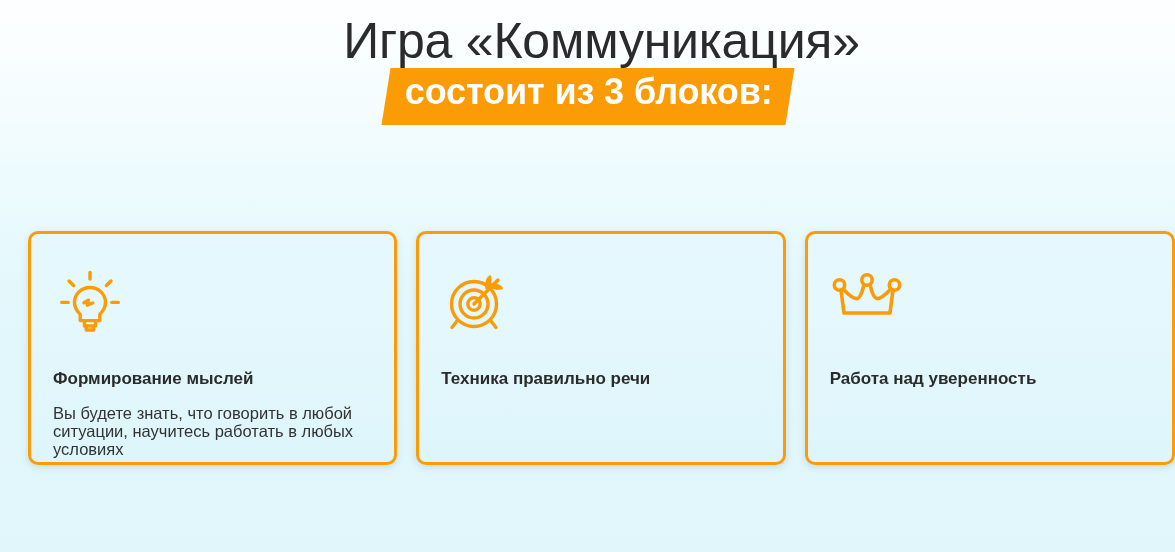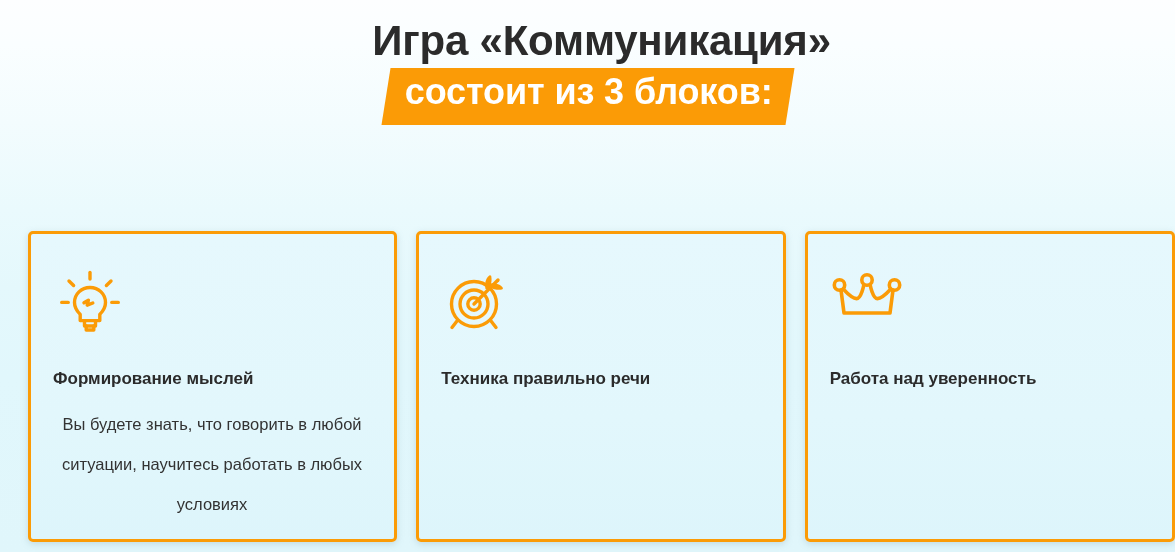--- a/index.html
+++ b/index.html
@@ -34,23 +34,23 @@
   .heading {
     position: absolute;
     left: 0;
     top: 18px;
     width: 1175px;
     text-align: center;
   }
 
   .heading-line1 {
     display: block;
-    font-size: 42px;
+    font-size: 50px;
     line-height: 46px;
-    font-weight: bold;
+    font-weight: normal;
     color: #2b2b2b;
     letter-spacing: -0.2px;
     white-space: nowrap;
     padding-left: 28px;
   }
 
   .heading-hl-wrap {
     display: block;
     margin-top: 4px;
     height: 52px;
@@ -82,23 +82,23 @@
     left: 28px;
     top: 231px;
     width: 1147px;
     display: flex;
     gap: 19px;
   }
 
   .card {
     box-sizing: border-box;
     width: 371px;
-    height: 311px;
+    height: 234px;
     border: 3px solid #fb9b06;
-    border-radius: 5px;
+    border-radius: 10px;
     background: linear-gradient(to bottom, #e6f8fd 0%, #e2f7fc 60%, #ddf5fb 100%);
     box-shadow: 0 2px 7px rgba(120, 150, 160, 0.28);
     padding: 30px 22px 0 22px;
     position: relative;
   }
 
   .card:last-child { width: 372px; }
 
   .card-icon {
     height: 78px;
@@ -111,24 +111,23 @@
     margin-top: 26px;
     font-size: 17px;
     font-weight: bold;
     color: #2b2b2b;
     line-height: 22px;
   }
 
   .card-text {
     margin-top: 14px;
     font-size: 16.5px;
-    line-height: 40px;
+    line-height: 18px;
     color: #333333;
     max-width: 318px;
-    text-align: center;
   }
 </style>
 </head>
 <body>
 
 <div class="page">
 
   <div class="heading">
     <span class="heading-line1">Игра «Коммуникация»</span>
     <span class="heading-hl-wrap">

